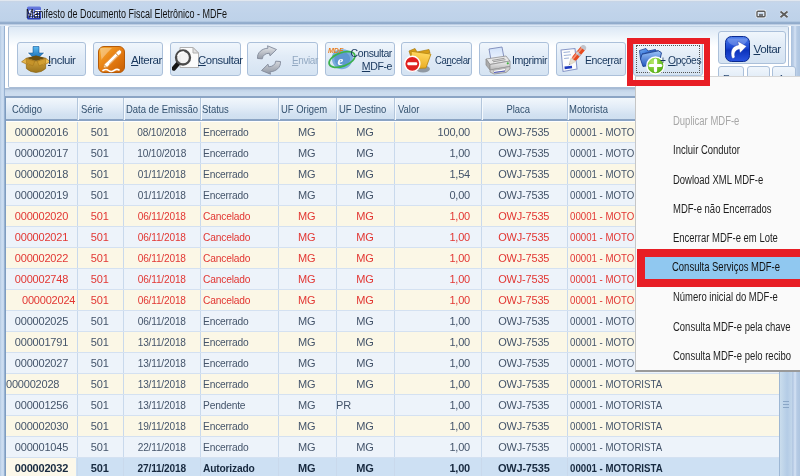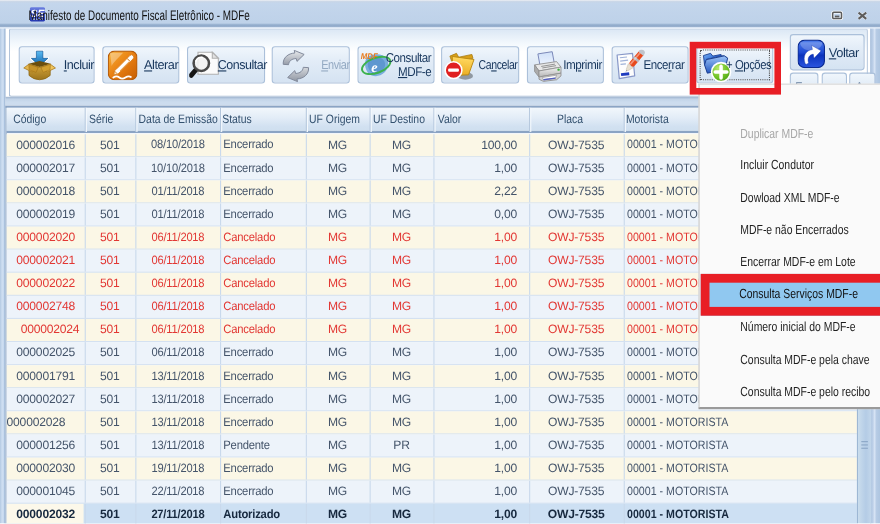--- a/index.html
+++ b/index.html
@@ -102,21 +102,21 @@
 <linearGradient id="gb" x1="0" y1="0" x2="0" y2="1">
         <stop offset="0" stop-color="#d8a83c"></stop>
         <stop offset="1" stop-color="#9c741c"></stop>
       </linearGradient>
 <path d="M5.2 13.4 L15 16 L24.8 13.4 L24.6 23.6 Q20.5 27.4 15 27.5 Q9.5 27.4 5.4 23.6 z" fill="url(#gb)" stroke="#8a6412" stroke-width="0.7" stroke-linejoin="round"></path>
 <path d="M5.2 13.4 L0.6 16.8 L8.2 20.4 L13.8 16.3 z" fill="#e7b850" stroke="#a5761a" stroke-width="0.7" stroke-linejoin="round"></path>
 <path d="M24.8 13.4 L29.4 16.8 L21.8 20.4 L16.2 16.3 z" fill="#f0c55e" stroke="#a5761a" stroke-width="0.7" stroke-linejoin="round"></path>
 <path d="M5.2 13.4 L13.8 16.3 L11.8 20.8 L5.5 18.4 z" fill="#c5932a" stroke="#a5761a" stroke-width="0.6" stroke-linejoin="round"></path>
 <path d="M24.8 13.4 L16.2 16.3 L18.2 20.8 L24.5 18.4 z" fill="#d2a032" stroke="#a5761a" stroke-width="0.6" stroke-linejoin="round"></path>
 </svg>
-    <span class="tlab" style="left:40px;top:10px;transform:scaleX(0.98);transform-origin:0 50%"><u>I</u>ncluir</span>
+    <span class="tlab" style="left:30px;top:10px;transform:scaleX(0.98);transform-origin:0 50%"><u>I</u>ncluir</span>
   </div>
 <div class="tbtn abs" style="left:93px;width:70px;">
     <svg width="27" height="27" viewBox="0 0 27 27" style="left:4px;top:3px">
 <linearGradient id="gc" x1="0" y1="0" x2="1" y2="1">
         <stop offset="0" stop-color="#f7b033"></stop>
         <stop offset="0.5" stop-color="#e87e12"></stop>
         <stop offset="1" stop-color="#c55e04"></stop>
       </linearGradient>
 <rect x="0.5" y="0.5" width="26" height="26" rx="5.5" fill="url(#gc)" stroke="#b55a08"></rect>
 <path d="M2 2 L14 2 C10 6 5 11 3.5 14 z" fill="#ffffff55"></path>
@@ -323,21 +323,21 @@
       <div class="vsep" style="left:474.5px"></div>
       <div class="vsep" style="left:561.0px"></div>
     </div>
     <div class="row r0" style="top:66.0px">
       <div class="cell" style="left:0.0px;width:71.0px;text-align:center;">000002018</div>
       <div class="cell" style="left:71.0px;width:45.5px;text-align:center;">501</div>
       <div class="cell" style="left:116.5px;width:77.5px;text-align:center;transform:scaleX(0.92);transform-origin:50% 50%;">01/11/2018</div>
       <div class="cell" style="left:196.5px;width:75.0px;transform:scaleX(0.93);transform-origin:0 50%;">Encerrado</div>
       <div class="cell" style="left:271.5px;width:58.5px;text-align:center;">MG</div>
       <div class="cell" style="left:330.0px;width:58.0px;text-align:center;">MG</div>
-      <div class="cell" style="left:388.0px;width:76.0px;text-align:right;">2,22</div>
+      <div class="cell" style="left:388.0px;width:76.0px;text-align:right;">1,54</div>
       <div class="cell" style="left:474.5px;width:86.5px;text-align:center;">OWJ-7535</div>
       <div class="cell" style="left:563.5px;width:208.5px;letter-spacing:0px;transform:scaleX(0.88);transform-origin:0 50%;">00001 - MOTORISTA</div>
       <div class="vsep" style="left:71.0px"></div>
       <div class="vsep" style="left:116.5px"></div>
       <div class="vsep" style="left:194.0px"></div>
       <div class="vsep" style="left:271.5px"></div>
       <div class="vsep" style="left:330.0px"></div>
       <div class="vsep" style="left:388.0px"></div>
       <div class="vsep" style="left:474.5px"></div>
       <div class="vsep" style="left:561.0px"></div>
@@ -431,21 +431,21 @@
       <div class="vsep" style="left:71.0px"></div>
       <div class="vsep" style="left:116.5px"></div>
       <div class="vsep" style="left:194.0px"></div>
       <div class="vsep" style="left:271.5px"></div>
       <div class="vsep" style="left:330.0px"></div>
       <div class="vsep" style="left:388.0px"></div>
       <div class="vsep" style="left:474.5px"></div>
       <div class="vsep" style="left:561.0px"></div>
     </div>
     <div class="row r0 red" style="top:192.0px">
-      <div class="cell" style="left:4px;width:71.0px;text-align:center;">000002024</div>
+      <div class="cell" style="left:16px;width:71.0px;">000002024</div>
       <div class="cell" style="left:71.0px;width:45.5px;text-align:center;">501</div>
       <div class="cell" style="left:116.5px;width:77.5px;text-align:center;transform:scaleX(0.92);transform-origin:50% 50%;">06/11/2018</div>
       <div class="cell" style="left:196.5px;width:75.0px;transform:scaleX(0.93);transform-origin:0 50%;">Cancelado</div>
       <div class="cell" style="left:271.5px;width:58.5px;text-align:center;">MG</div>
       <div class="cell" style="left:330.0px;width:58.0px;text-align:center;">MG</div>
       <div class="cell" style="left:388.0px;width:76.0px;text-align:right;">1,00</div>
       <div class="cell" style="left:474.5px;width:86.5px;text-align:center;">OWJ-7535</div>
       <div class="cell" style="left:563.5px;width:208.5px;letter-spacing:0px;transform:scaleX(0.88);transform-origin:0 50%;">00001 - MOTORISTA</div>
       <div class="vsep" style="left:71.0px"></div>
       <div class="vsep" style="left:116.5px"></div>
@@ -531,21 +531,21 @@
       <div class="vsep" style="left:388.0px"></div>
       <div class="vsep" style="left:474.5px"></div>
       <div class="vsep" style="left:561.0px"></div>
     </div>
     <div class="row r1" style="top:297.0px">
       <div class="cell" style="left:0.0px;width:71.0px;text-align:center;">000001256</div>
       <div class="cell" style="left:71.0px;width:45.5px;text-align:center;">501</div>
       <div class="cell" style="left:116.5px;width:77.5px;text-align:center;transform:scaleX(0.92);transform-origin:50% 50%;">13/11/2018</div>
       <div class="cell" style="left:196.5px;width:75.0px;transform:scaleX(0.93);transform-origin:0 50%;">Pendente</div>
       <div class="cell" style="left:271.5px;width:58.5px;text-align:center;">MG</div>
-      <div class="cell" style="left:330.0px;width:58.0px;text-align:center;">PR</div>
+      <div class="cell" style="left:330.0px;width:58.0px;text-align:left;">PR</div>
       <div class="cell" style="left:388.0px;width:76.0px;text-align:right;">1,00</div>
       <div class="cell" style="left:474.5px;width:86.5px;text-align:center;">OWJ-7535</div>
       <div class="cell" style="left:563.5px;width:208.5px;letter-spacing:0px;transform:scaleX(0.88);transform-origin:0 50%;">00001 - MOTORISTA</div>
       <div class="vsep" style="left:71.0px"></div>
       <div class="vsep" style="left:116.5px"></div>
       <div class="vsep" style="left:194.0px"></div>
       <div class="vsep" style="left:271.5px"></div>
       <div class="vsep" style="left:330.0px"></div>
       <div class="vsep" style="left:388.0px"></div>
       <div class="vsep" style="left:474.5px"></div>

